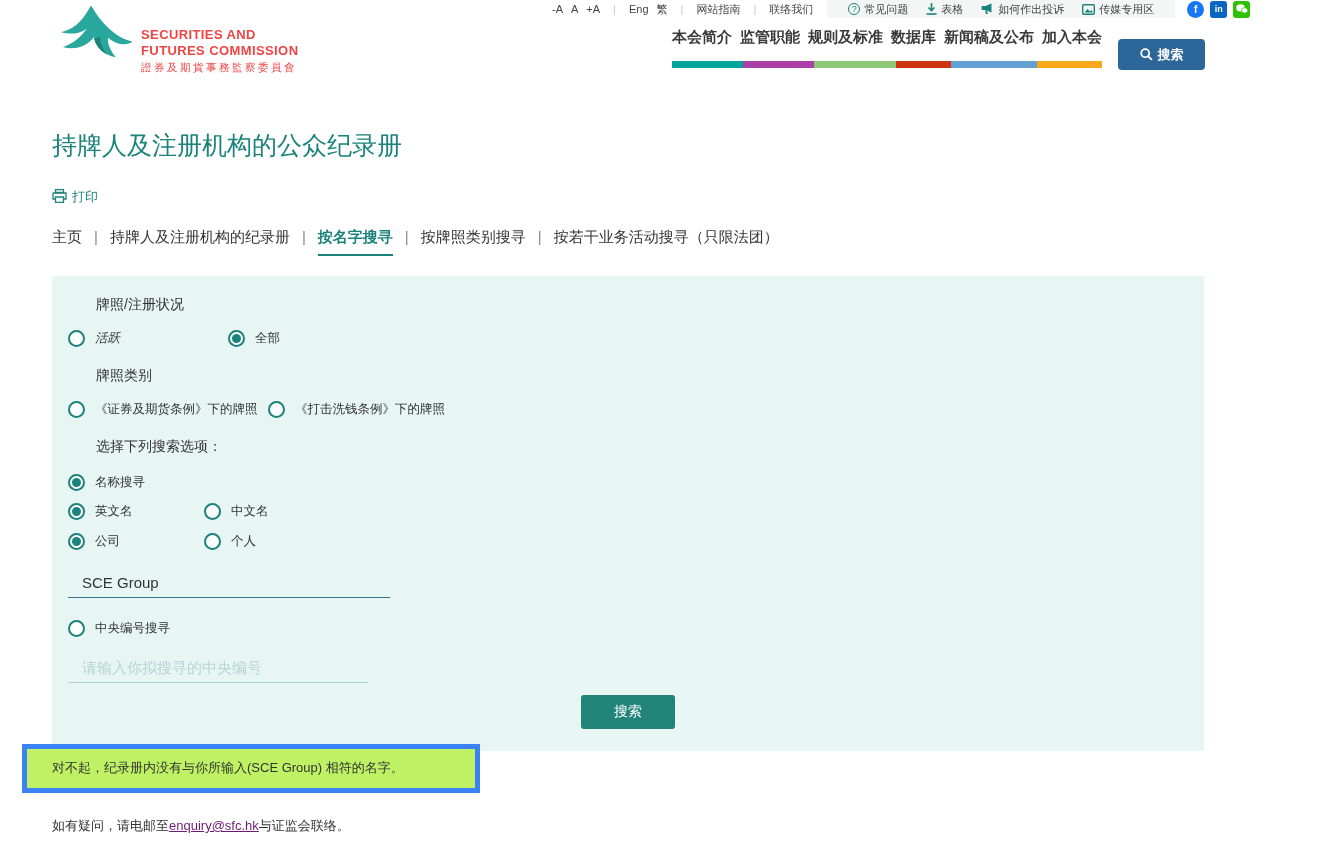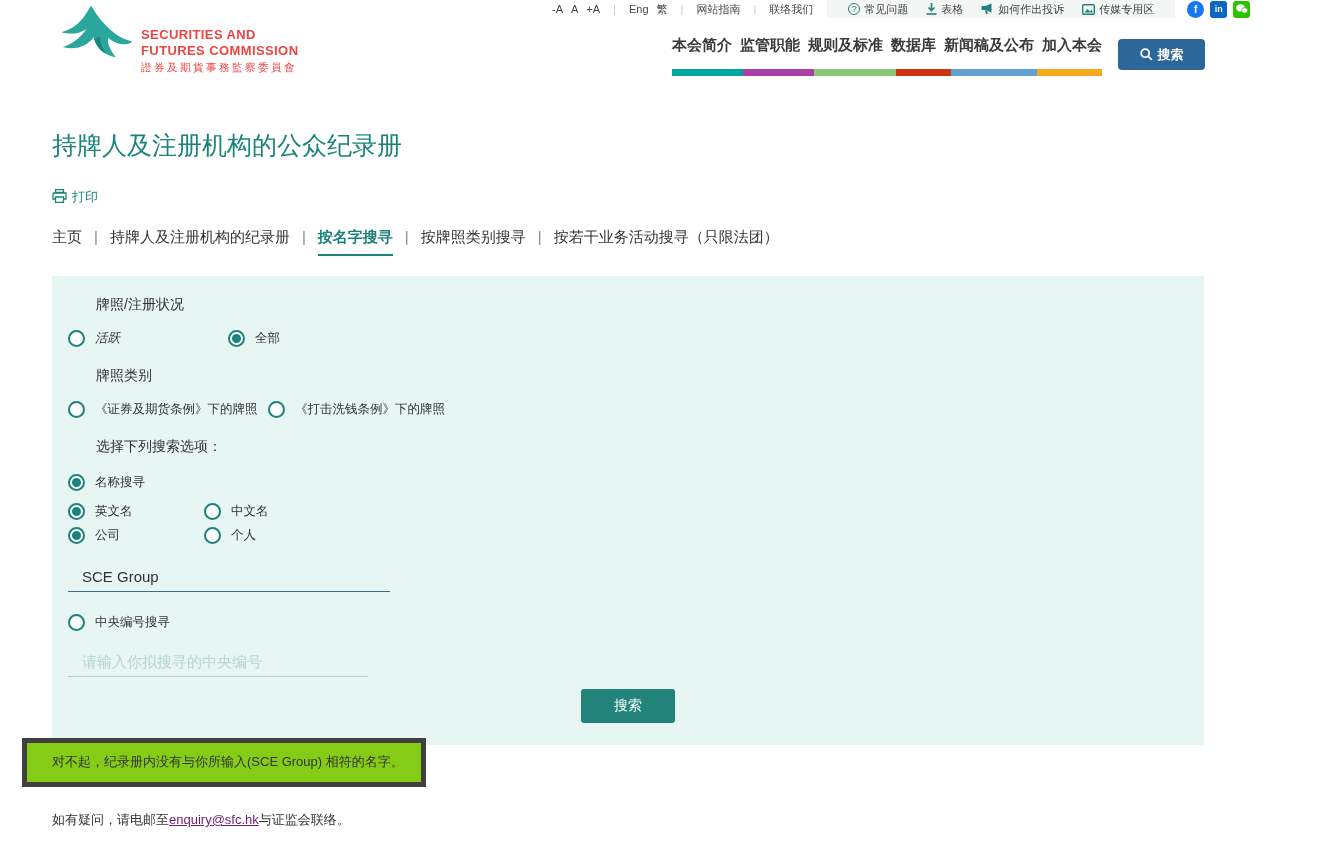--- a/index.html
+++ b/index.html
@@ -18,21 +18,21 @@
   .quick-link .qicon { margin-right:4px; display:inline-flex; }
   .socials { display:flex; align-items:center; margin-left:12px; gap:6px; }
   .soc { width:17px; height:17px; display:flex; align-items:center; justify-content:center; color:#fff; font-size:10px; font-weight:bold; cursor:pointer; }
   .soc.fb { background:#1877f2; border-radius:50%; }
   .soc.li { background:#0a66c2; border-radius:3px; font-size:9px; }
   .soc.wc { background:#2dc100; border-radius:3px; }
   .logo { position:absolute; top:3px; left:55px; display:flex; align-items:flex-start; cursor:pointer; }
   .logo-text { margin-left:8px; margin-top:24px; color:#ef4444; }
   .logo-en { font-size:13px; font-weight:bold; letter-spacing:.4px; line-height:16px; }
   .logo-cn { font-size:10.5px; letter-spacing:2.5px; margin-top:2px; }
-  .mainnav { position:absolute; top:36px; left:672px; width:430px; }
+  .mainnav { position:absolute; top:28px; left:672px; width:430px; }
   .mainnav-items { display:flex; justify-content:space-between; font-size:15px; font-weight:bold; color:#3a3a3a; }
   .mainnav-items span { cursor:pointer; white-space:nowrap; }
   .colorbar { display:flex; height:7px; margin-top:14px; }
   .colorbar div { height:7px; }
   .hdr-search-btn {
     position:absolute; top:39px; left:1118px; width:87px; height:31px;
     background:#2d6698; color:#fff; border:none; border-radius:4px;
     font-size:13px; font-weight:bold; display:flex; align-items:center; justify-content:center; gap:5px; cursor:pointer;
     font-family:inherit;
   }
@@ -66,22 +66,22 @@
   }
   .ce-input::placeholder { color:#b5d6d2; }
   .mt20 { margin-top:22px; }
   .btn-row { text-align:center; margin-top:12px; }
   .search-submit {
     background:#21837a; color:#fff; border:none; border-radius:3px;
     font-size:14px; padding:8px 33px; cursor:pointer; font-family:inherit;
   }
   
   .error-box {
-    position:relative; margin-top:-7px; margin-left:-30px; width:404px;
-    border:5px solid #404040; background:#84cc16; padding:10px 10px 11px 25px;
+    position:relative; margin-top:-7px; margin-left:-30px; width:458px;
+    border:5px solid #3b82f6; background:#bef264; padding:10px 10px 11px 25px;
     font-size:13px; color:#333; z-index:5;
   }
   
   .footer { margin-top:22px; font-size:13px; color:#333; line-height:22px; }
   .tlink { color:#701a75; text-decoration:underline; cursor:pointer; }
   .q-circle { width:12px; height:12px; border:1px solid #1b837c; border-radius:50%; color:#1b837c; font-size:9px; display:inline-flex; align-items:center; justify-content:center; }
 </style>
 </head>
 <body>
 
@@ -252,21 +252,21 @@
       <span class="radio-opt w120">
         <span class="radio checked"></span>
         <span class="lbl">英文名</span>
       </span>
       <span class="radio-opt">
         <span class="radio"></span>
         <span class="lbl">中文名</span>
       </span>
     </div>
 
-    <div class="radio-row" style="margin-top:7px">
+    <div class="radio-row" style="margin-top:13px">
       <span class="radio-opt w120">
         <span class="radio checked"></span>
         <span class="lbl">公司</span>
       </span>
       <span class="radio-opt">
         <span class="radio"></span>
         <span class="lbl">个人</span>
       </span>
     </div>
 

